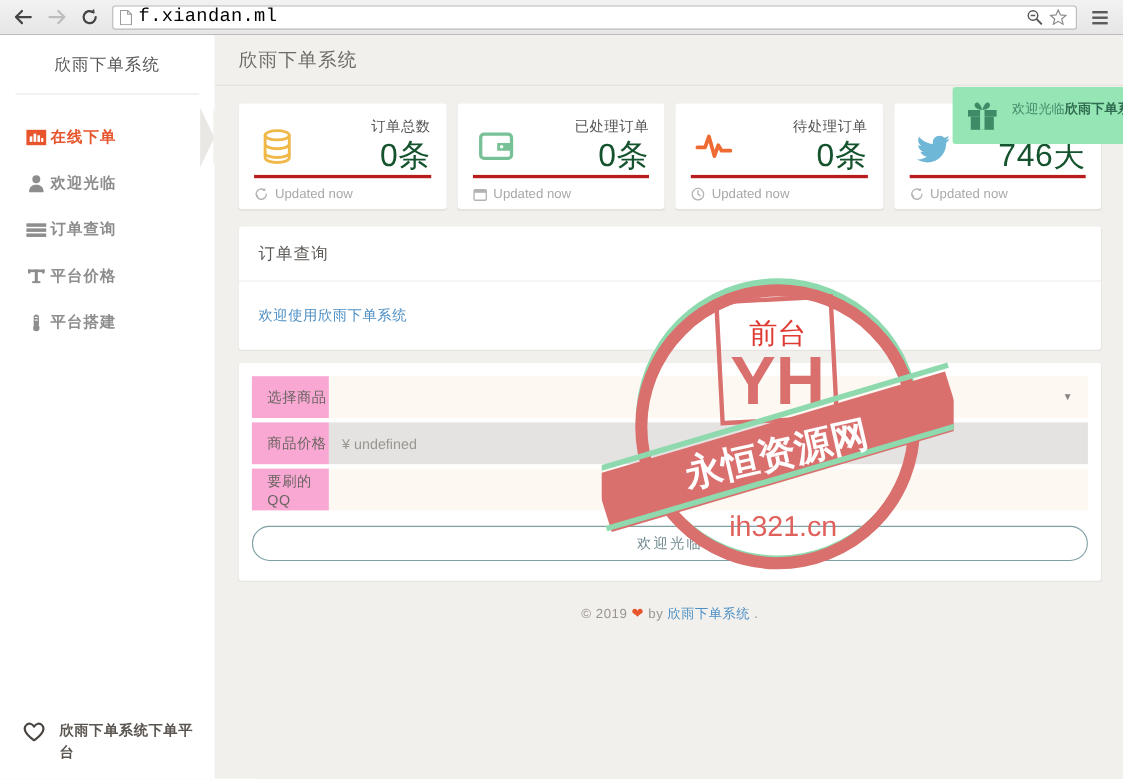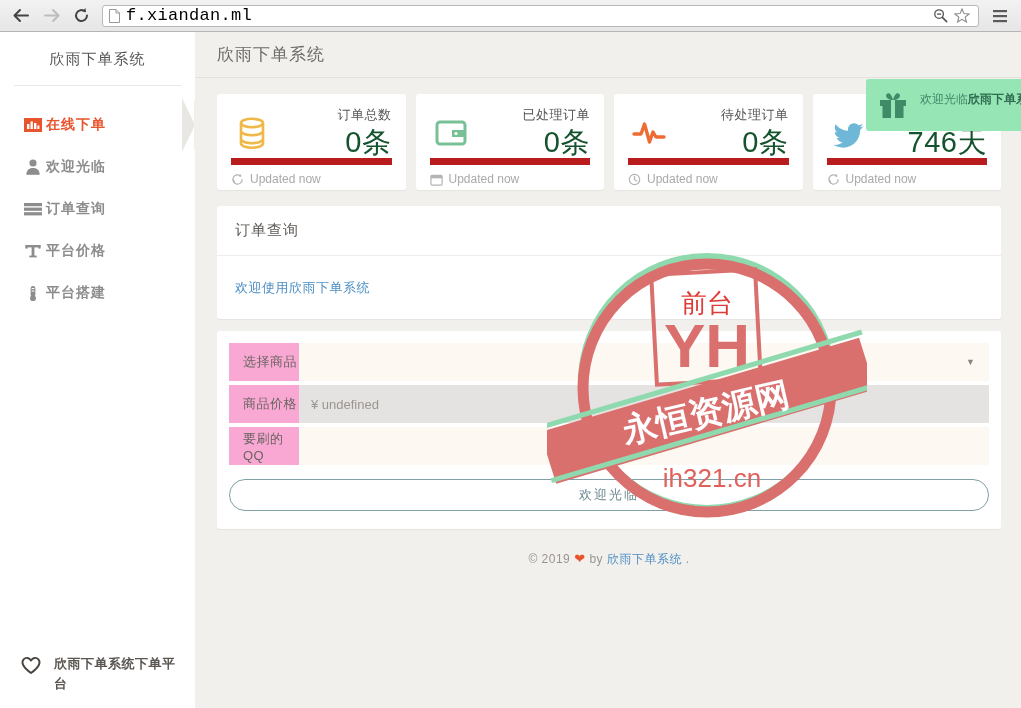--- a/index.html
+++ b/index.html
@@ -176,21 +176,21 @@
     display: flex;
     flex-direction: column;
   }
   .stat-top { display: flex; align-items: center; justify-content: space-between; height: 50px; }
   .stat-icon { width: 46px; height: 44px; display:flex; align-items:center; }
   .stat-meta { text-align: right; }
   .stat-title { font-size: 13px; color: #555; letter-spacing: 0.5px; }
   .stat-value { font-size: 29px; color: #14532d; line-height: 1.25; letter-spacing: 0.5px; }
   .stat-foot {
     margin-top: auto;
-    border-top: 7px solid #b91c1c;
+    border-top: 3px solid #b91c1c;
     padding: 7px 0;
     display: flex;
     align-items: center;
     gap: 6px;
     font-size: 12px;
     color: #a9a9a9;
   }
 
   
   .panel {

